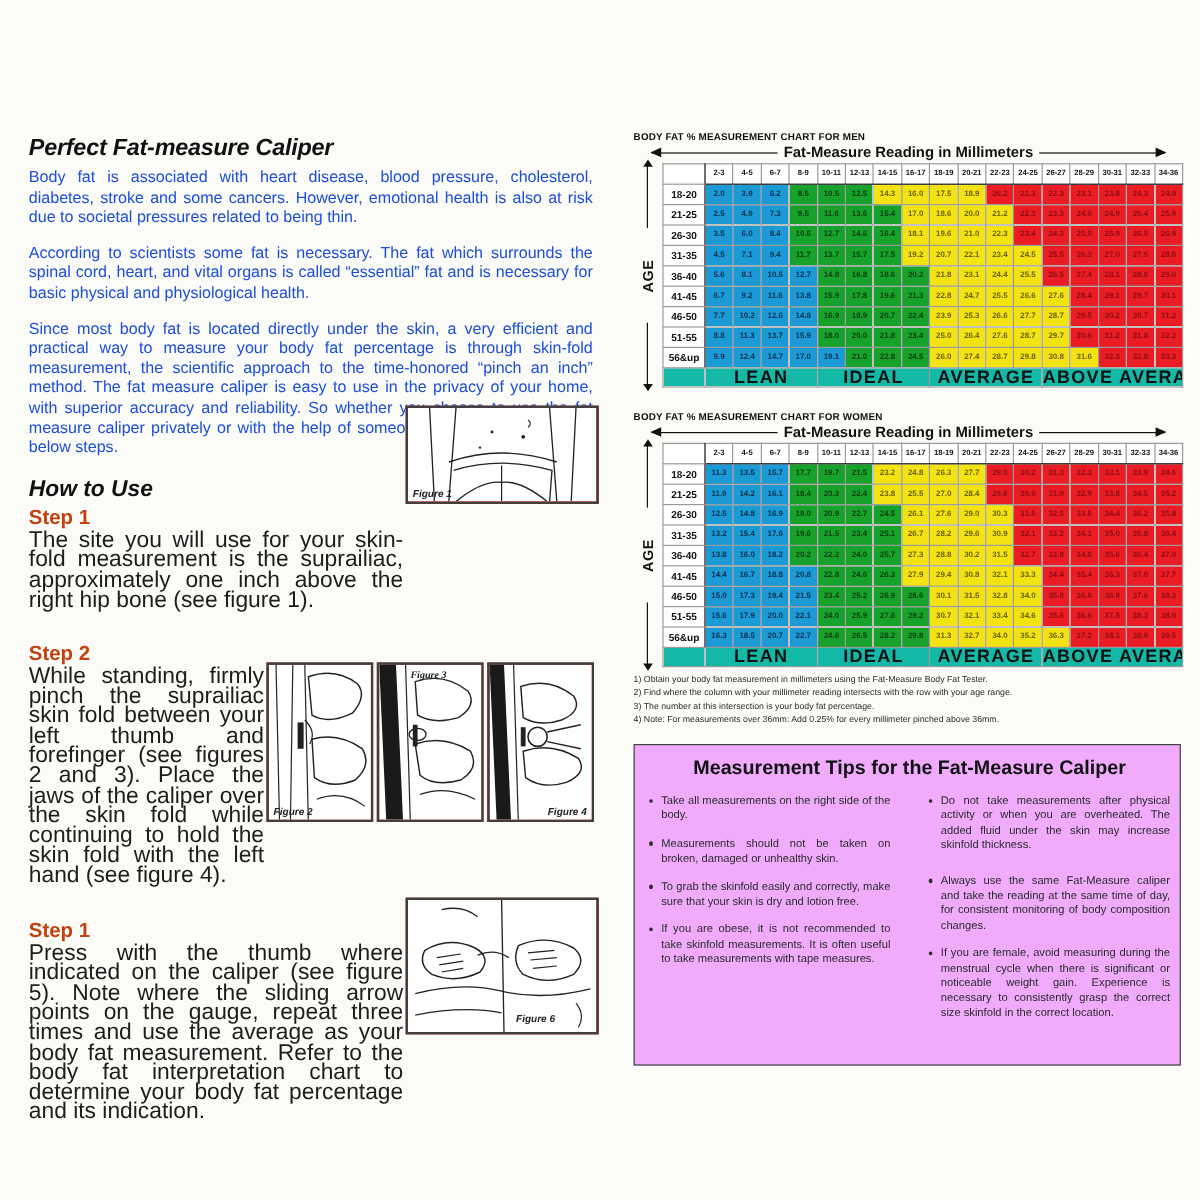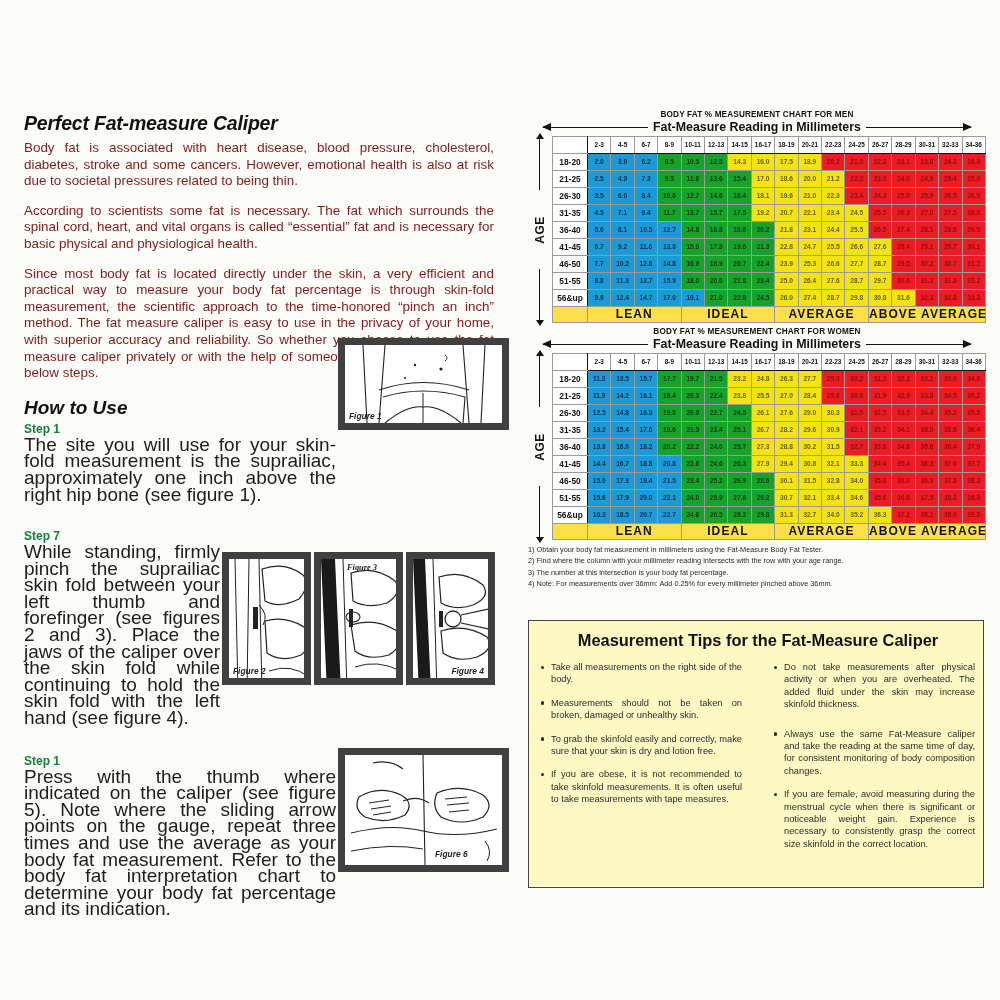--- a/index.html
+++ b/index.html
@@ -19,53 +19,53 @@
   
   .left-col{
     position:absolute;left:24px;top:112px;width:470px;
   }
   h1.title{
     font-size:19.5px;font-weight:bold;font-style:italic;
     margin:0 0 5px 0;letter-spacing:-.2px;color:#111;
   }
   p.body{
     font-size:13.4px;line-height:16.6px;margin:0 0 13px 0;
-    text-align:justify;color:#7f1d1d;
+    text-align:justify;color:#1d4ed8;
   }
   h2.howto{
     font-size:19px;font-weight:bold;font-style:italic;
     margin:15px 0 3px 0;color:#111;
   }
   h3.step{
-    font-size:12px;font-weight:bold;margin:0 0 1px 0;color:#15803d;
+    font-size:17px;font-weight:bold;margin:0 0 1px 0;color:#c2410c;
   }
   .step-block{position:relative;margin-bottom:10px;}
   .step-text{
     font-size:19px;line-height:16.6px;text-align:justify;color:#1d1d1d;
   }
   
   .figbox{
-    border:7px solid #404040;background:#ef4444;position:relative;
+    border:2px solid #404040;background:#ef4444;position:relative;
     overflow:hidden;
   }
   .figcap{
     position:absolute;font-size:8.4px;font-weight:bold;color:#222;
     font-style:italic;
   }
   .fig1{position:absolute;left:338px;top:338px;width:157px;height:78px;}
   .figrow{position:absolute;left:222px;top:552px;width:273px;height:133px;display:flex;gap:3px;}
   .figrow .figbox{flex:1;}
   .fig5{position:absolute;left:338px;top:748px;width:157px;height:110px;}
 
   
   .right-col{position:absolute;left:528px;top:110px;width:458px;}
 
   .chart-wrap{position:relative;margin-bottom:4px;}
   .chart-title{
-    text-align:center;font-size:8.2px;font-weight:bold;letter-spacing:.15px;
+    font-size:8.2px;font-weight:bold;letter-spacing:.15px;
     color:#111;margin-bottom:1px;
   }
   .chart-sub{
     display:flex;align-items:center;justify-content:center;gap:5px;
     font-size:12.4px;font-weight:bold;color:#111;margin-bottom:2px;
   }
   .arrow-line{
     flex:1;height:1px;background:#111;position:relative;max-width:105px;
   }
   .arrow-line.l:before{
@@ -119,31 +119,31 @@
   table.fat td.agecell{
     background:#fff;color:#111;font-size:8.4px;width:34px;
     border-right:1.2px solid #111;
   }
   table.fat th.corner{width:34px;background:#fff;border-right:1.2px solid #111;}
   td.c-blue{background:#1b9ad6;color:#0a2f4d;}
   td.c-green{background:#17a32b;color:#0b3b10;}
   td.c-yellow{background:#f3e313;color:#6a6207;}
   td.c-red{background:#ec1c24;color:#8a0f13;}
   table.fat tr.band td{
-    background:#fde047;color:#111;font-size:12px;letter-spacing:1.1px;
+    background:#14b8a6;color:#111;font-size:15px;letter-spacing:1.1px;
     height:15px;line-height:15px;border-top:1.2px solid #111;
   }
   .notes{
     margin-top:5px;font-size:7.3px;line-height:10.4px;color:#2a2a2a;
   }
   .notes div{margin-bottom:1px;}
 
   .tips{
     position:absolute;left:528px;top:620px;width:456px;height:268px;
-    border:1.4px solid #444;background:#fef9c3;box-sizing:border-box;
+    border:1.4px solid #444;background:#f0abfc;box-sizing:border-box;
     padding:8px 8px 6px 12px;
   }
   .tips h3{
     text-align:center;font-size:16.4px;font-weight:bold;margin:2px 0 9px 0;color:#111;
   }
   .tips-cols{display:flex;gap:32px;margin-top:11px;}
   .tips-col{flex:1;}
   .tip{
     position:relative;padding-left:10px;margin-bottom:11px;
     font-size:9.3px;line-height:12.4px;text-align:justify;color:#2b2b2b;
@@ -167,21 +167,21 @@
     <p class="body">Since most body fat is located directly under the skin, a very efficient and practical way to measure your body fat percentage is through skin-fold measurement, the scientific approach to the time-honored “pinch an inch” method. The fat measure caliper is easy to use in the privacy of your home, with superior accuracy and reliability. So whether you choose to use the fat measure caliper privately or with the help of someone else, please follow the below steps.</p>
 
     <h2 class="howto">How to Use</h2>
 
     <div class="step-block">
       <h3 class="step">Step 1</h3>
       <div class="step-text" style="width:312px;">The site you will use for your skin-fold measurement is the suprailiac, approximately one inch above the right hip bone (see figure 1).</div>
     </div>
 
     <div class="step-block" style="margin-top:26px;">
-      <h3 class="step">Step 7</h3>
+      <h3 class="step">Step 2</h3>
       <div class="step-text" style="width:196px;">While standing, firmly pinch the suprailiac skin fold between your left thumb and forefinger (see figures 2 and 3). Place the jaws of the caliper over the skin fold while continuing to hold the skin fold with the left hand (see figure 4).</div>
     </div>
 
     <div class="step-block" style="margin-top:27px;">
       <h3 class="step">Step 1</h3>
       <div class="step-text" style="width:312px;">Press with the thumb where indicated on the caliper (see figure 5). Note where the sliding arrow points on the gauge, repeat three times and use the average as your body fat measurement. Refer to the body fat interpretation chart to determine your body fat percentage and its indication.</div>
     </div>
   </div>
 
   <div class="figbox fig1">
@@ -479,21 +479,21 @@
                 <td colspan="4">LEAN</td>
                 <td colspan="4">IDEAL</td>
                 <td colspan="4">AVERAGE</td>
                 <td colspan="5">ABOVE AVERAGE</td>
               </tr>
             </tbody>
           </table>
       </div>
     </div>
 
-    <div class="chart-wrap" style="margin-top:4px;">
+    <div class="chart-wrap" style="margin-top:20px;">
       <div class="chart-title">BODY FAT % MEASUREMENT CHART FOR WOMEN</div>
       <div class="chart-sub">
         <span class="arrow-line l"></span>
         <span>Fat-Measure Reading in Millimeters</span>
         <span class="arrow-line r"></span>
       </div>
       <div class="chart-body">
         <div class="age-axis">
           <span class="v-arrow top"></span>
           <span class="axis-label">AGE</span>

